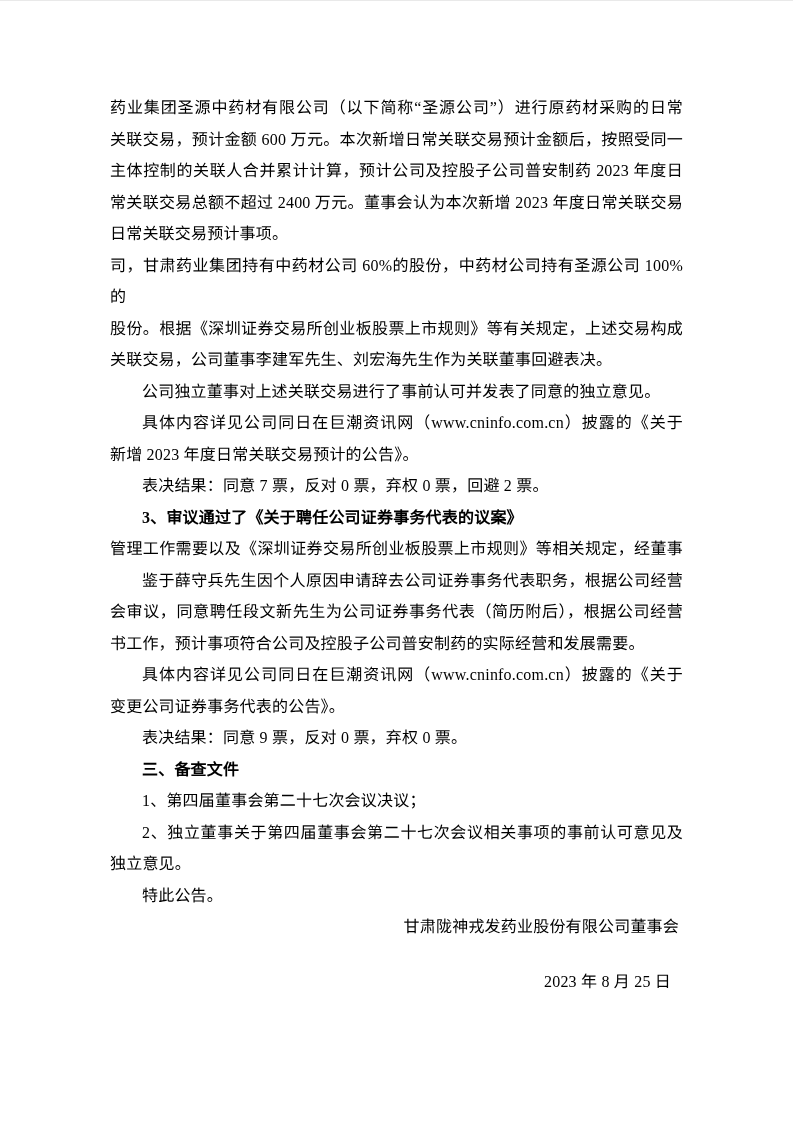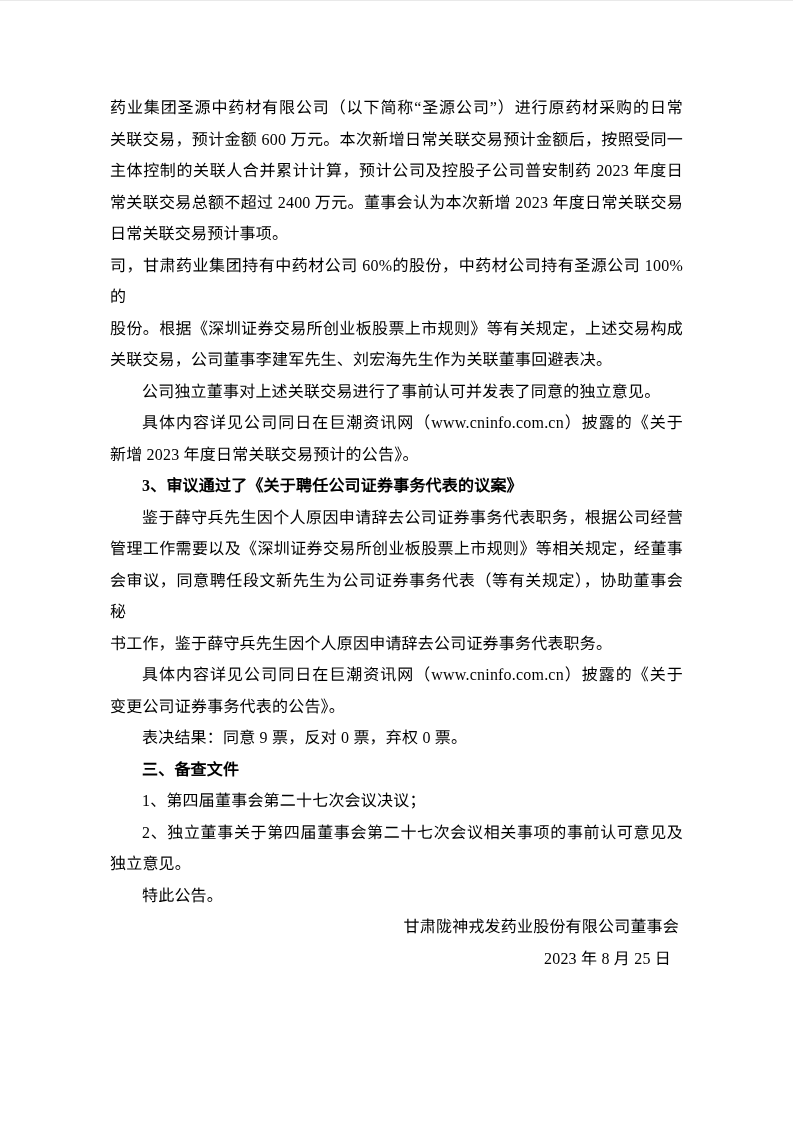--- a/index.html
+++ b/index.html
@@ -48,43 +48,45 @@
   }
   .line.right {
     text-align: center;
     text-align-last: right;
   }
   .line.sig {
     padding-right: 4px;
   }
   .line.date {
     padding-right: 12px;
+    margin-top: 23px;
   }
 </style>
 </head>
 <body>
 
 <div class="page">
   <div class="doc-body">
       <div class="line">药业集团圣源中药材有限公司（以下简称“圣源公司”）进行原药材采购的日常</div>
       <div class="line">关联交易，预计金额 600 万元。本次新增日常关联交易预计金额后，按照受同一</div>
       <div class="line">主体控制的关联人合并累计计算，预计公司及控股子公司普安制药 2023 年度日</div>
       <div class="line">常关联交易总额不超过 2400 万元。董事会认为本次新增 2023 年度日常关联交易</div>
       <div class="line last">日常关联交易预计事项。</div>
       <div class="line">司，甘肃药业集团持有中药材公司 60%的股份，中药材公司持有圣源公司 100%的</div>
       <div class="line">股份。根据《深圳证券交易所创业板股票上市规则》等有关规定，上述交易构成</div>
       <div class="line last">关联交易，公司董事李建军先生、刘宏海先生作为关联董事回避表决。</div>
       <div class="line indent last">公司独立董事对上述关联交易进行了事前认可并发表了同意的独立意见。</div>
       <div class="line indent">具体内容详见公司同日在巨潮资讯网（www.cninfo.com.cn）披露的《关于</div>
       <div class="line last">新增 2023 年度日常关联交易预计的公告》。</div>
+      <div class="line indent last">表决结果：同意 7 票，反对 0 票，弃权 0 票，回避 2 票。</div>
       <div class="line indent bold last">3、审议通过了《关于聘任公司证券事务代表的议案》</div>
+      <div class="line">管理工作需要以及《深圳证券交易所创业板股票上市规则》等相关规定，经董事</div>
       <div class="line indent">鉴于薛守兵先生因个人原因申请辞去公司证券事务代表职务，根据公司经营</div>
-      <div class="line">管理工作需要以及《深圳证券交易所创业板股票上市规则》等相关规定，经董事</div>
-      <div class="line">会审议，同意聘任段文新先生为公司证券事务代表（等有关规定），协助董事会秘</div>
-      <div class="line last">书工作，鉴于薛守兵先生因个人原因申请辞去公司证券事务代表职务。</div>
+      <div class="line">会审议，同意聘任段文新先生为公司证券事务代表（简历附后），根据公司经营</div>
+      <div class="line last">书工作，预计事项符合公司及控股子公司普安制药的实际经营和发展需要。</div>
       <div class="line indent">具体内容详见公司同日在巨潮资讯网（www.cninfo.com.cn）披露的《关于</div>
       <div class="line last">变更公司证券事务代表的公告》。</div>
       <div class="line indent last">表决结果：同意 9 票，反对 0 票，弃权 0 票。</div>
       <div class="line indent bold last">三、备查文件</div>
       <div class="line indent last">1、第四届董事会第二十七次会议决议；</div>
       <div class="line indent">2、独立董事关于第四届董事会第二十七次会议相关事项的事前认可意见及</div>
       <div class="line last">独立意见。</div>
       <div class="line indent last">特此公告。</div>
       <div class="line right sig">甘肃陇神戎发药业股份有限公司董事会</div>
       <div class="line right date">2023 年 8 月 25 日</div>

